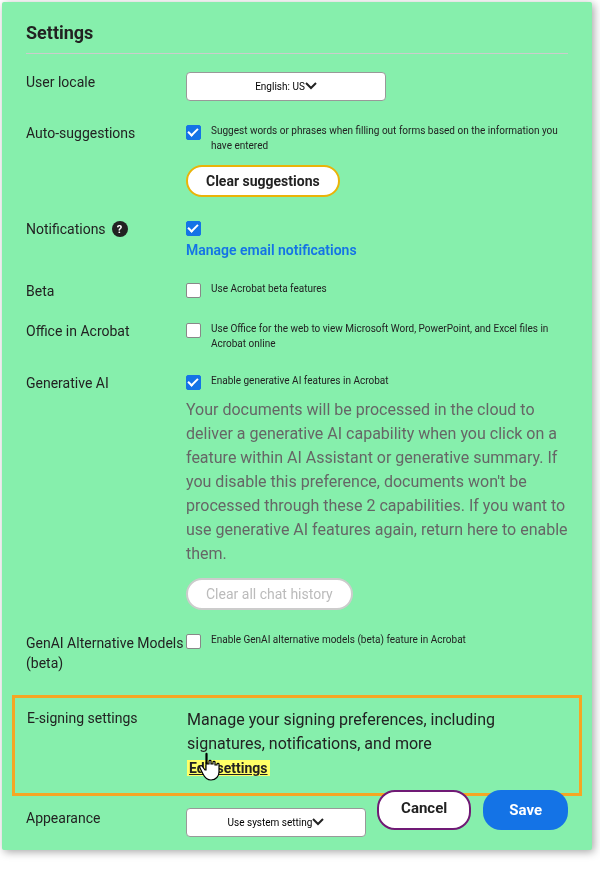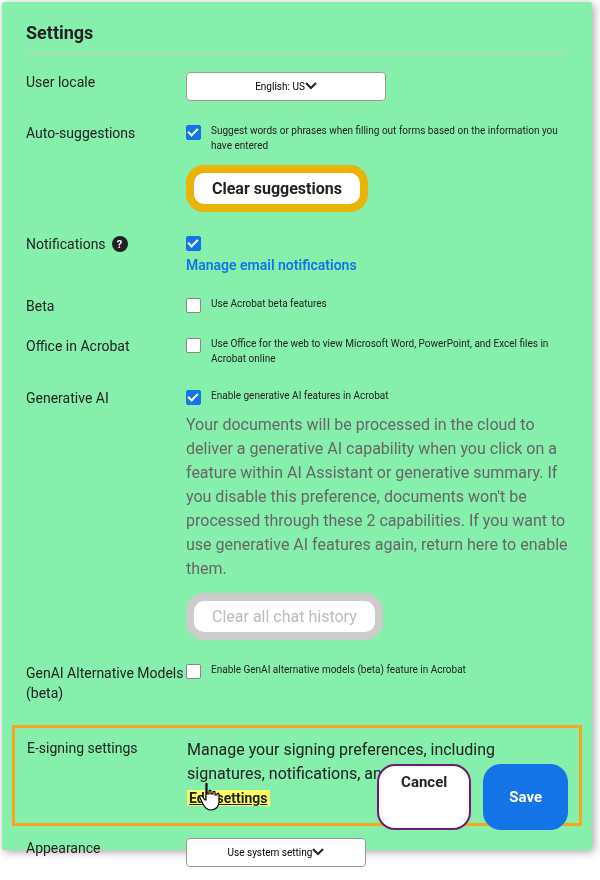--- a/index.html
+++ b/index.html
@@ -100,24 +100,24 @@
     transform: rotate(45deg);
   }
   .sub-desc {
     font-size: 16px;
     color: #666;
     line-height: 1.5;
     margin-top: 8px;
   }
   .btn-outlined {
     display: inline-block;
-    border: 8px solid #eab308;
+    border: 2px solid #eab308;
     border-radius: 18px;
     padding: 6px 18px;
-    font-size: 16px;
+    font-size: 14px;
     font-weight: 700;
     color: #222;
     background: #fff;
     cursor: pointer;
     margin-top: 12px;
   }
   .btn-outlined.disabled {
     border-color: #ccc;
     color: #bbb;
     font-weight: 400;
@@ -177,21 +177,21 @@
     padding: 7px 22px;
     font-size: 15px;
     font-weight: 700;
     color: #222;
     background: #fff;
     cursor: pointer;
   }
   .btn-save {
     border: none;
     border-radius: 18px;
-    padding: 24px 26px;
+    padding: 11px 26px;
     font-size: 15px;
     font-weight: 700;
     color: #fff;
     background: #1473e6;
     cursor: pointer;
   }
   .esign-text {
     font-size: 16px;
     color: #222;
     line-height: 1.5;

